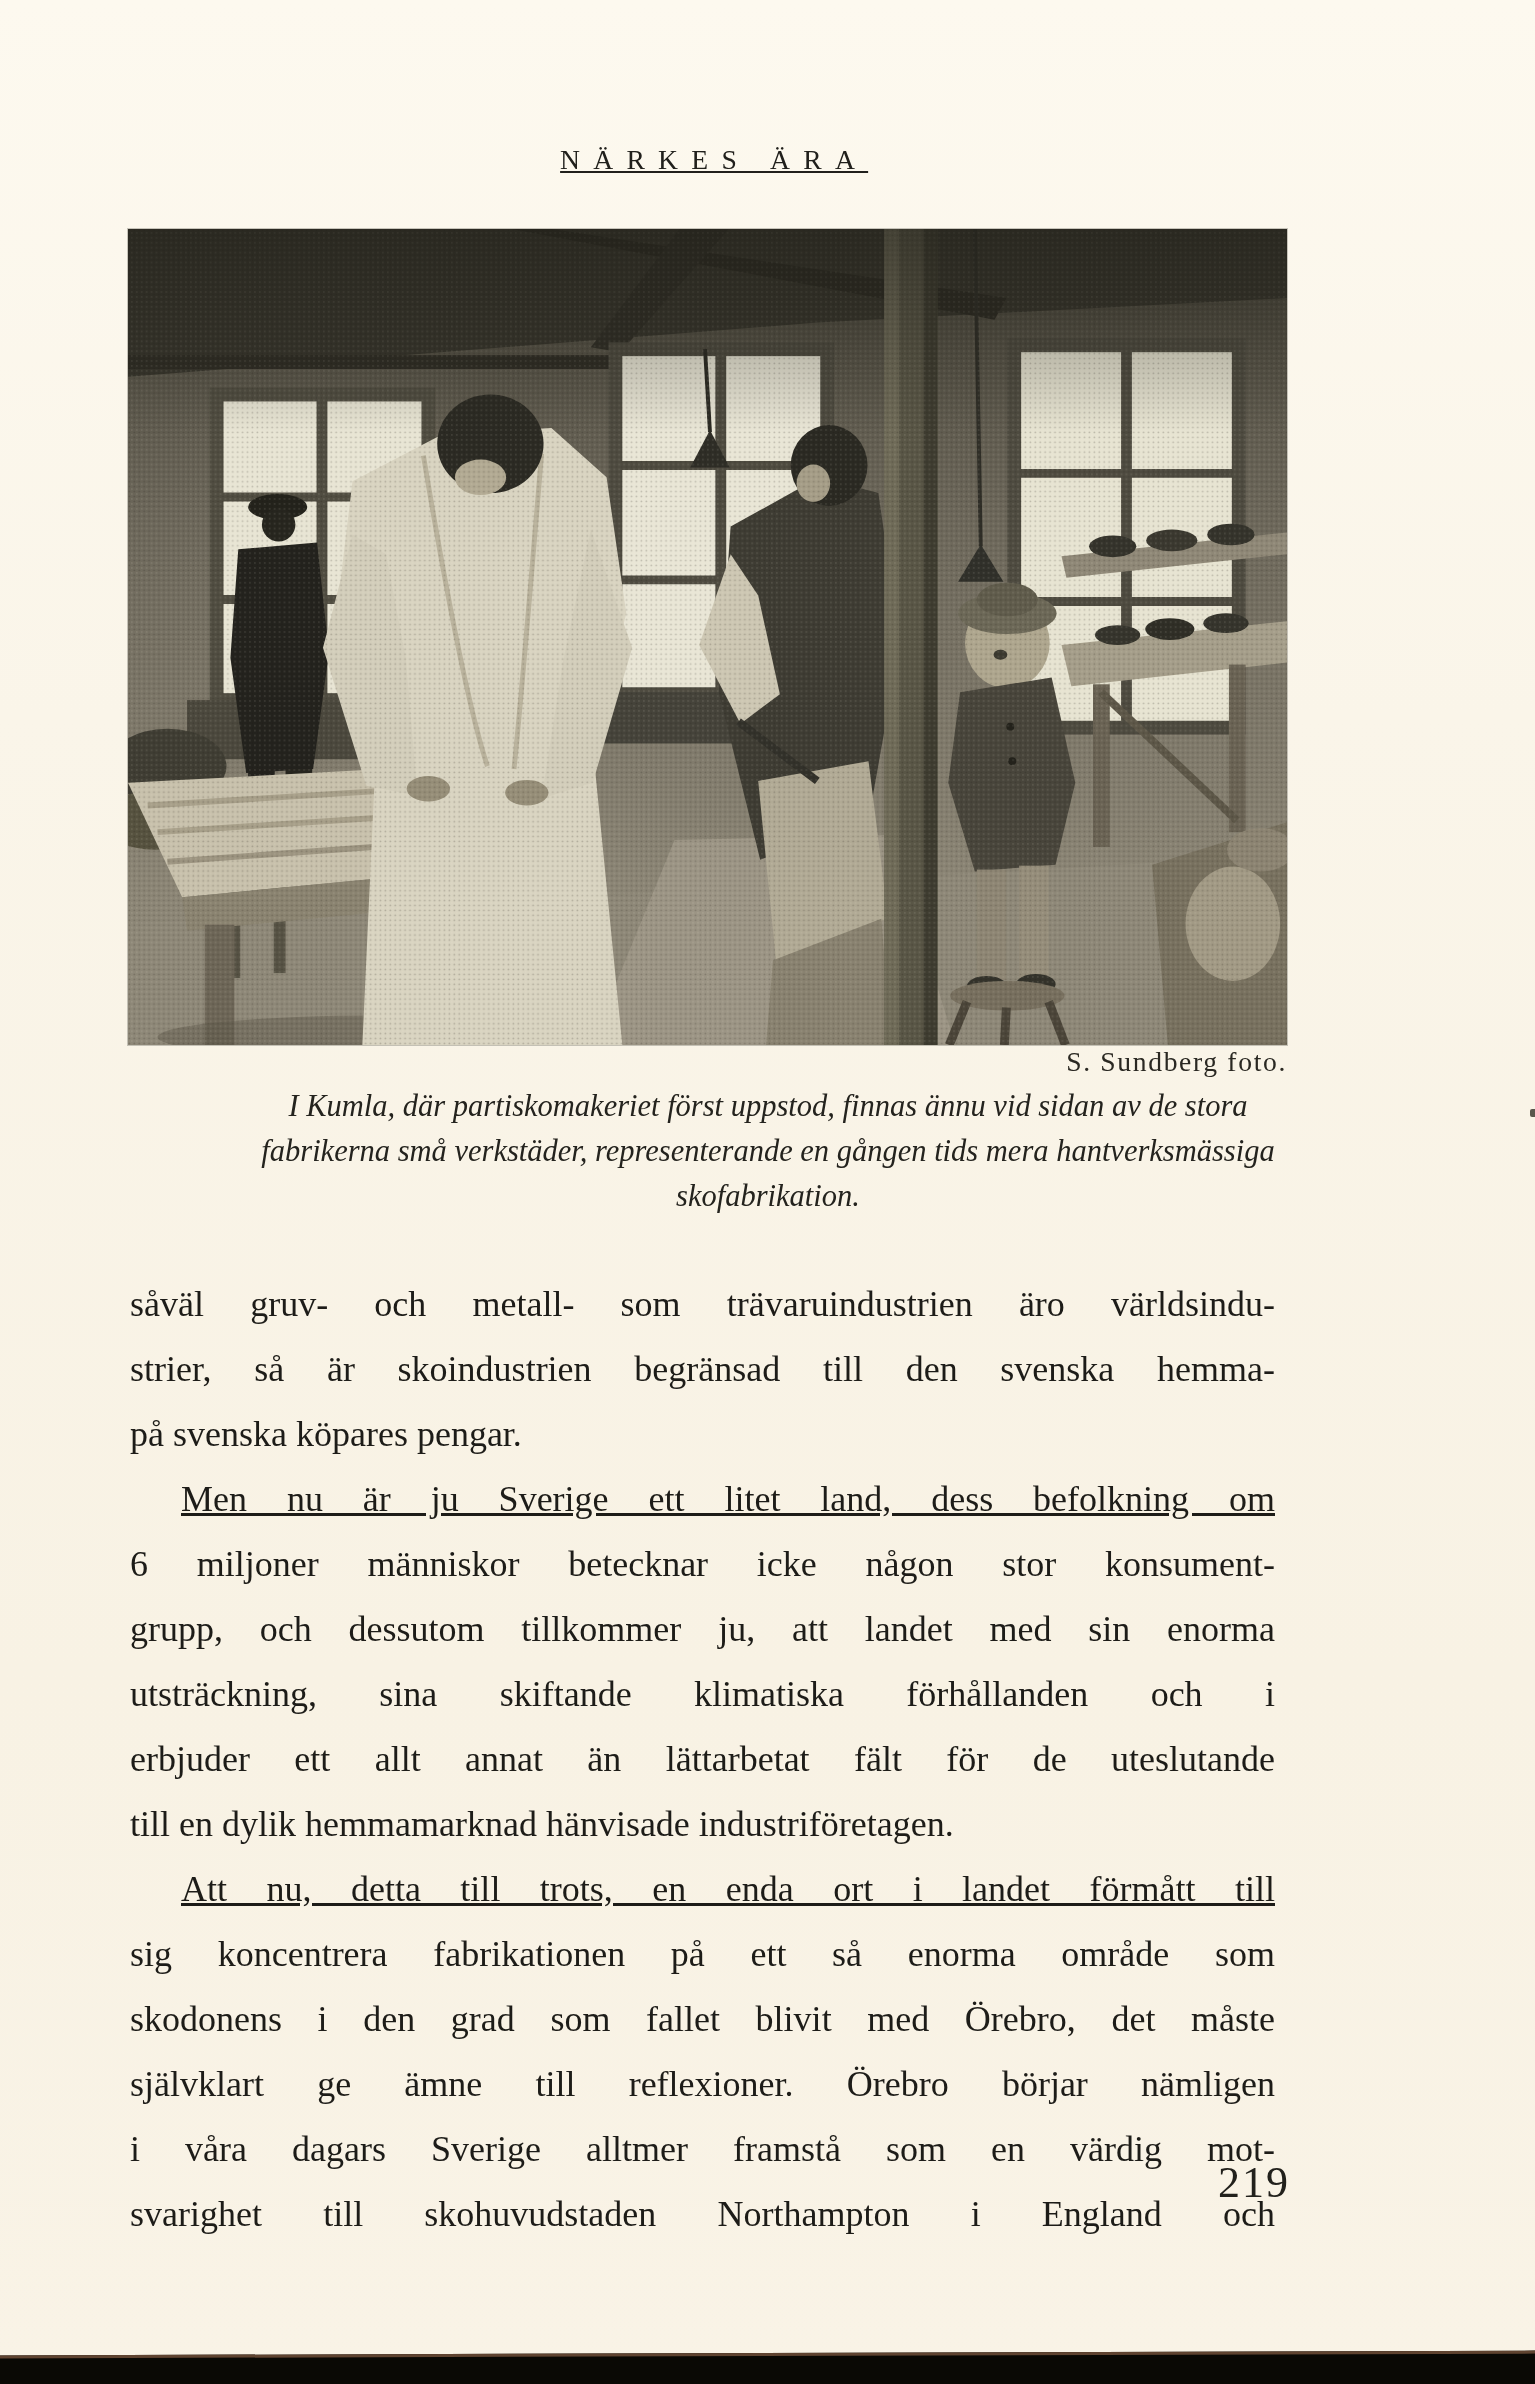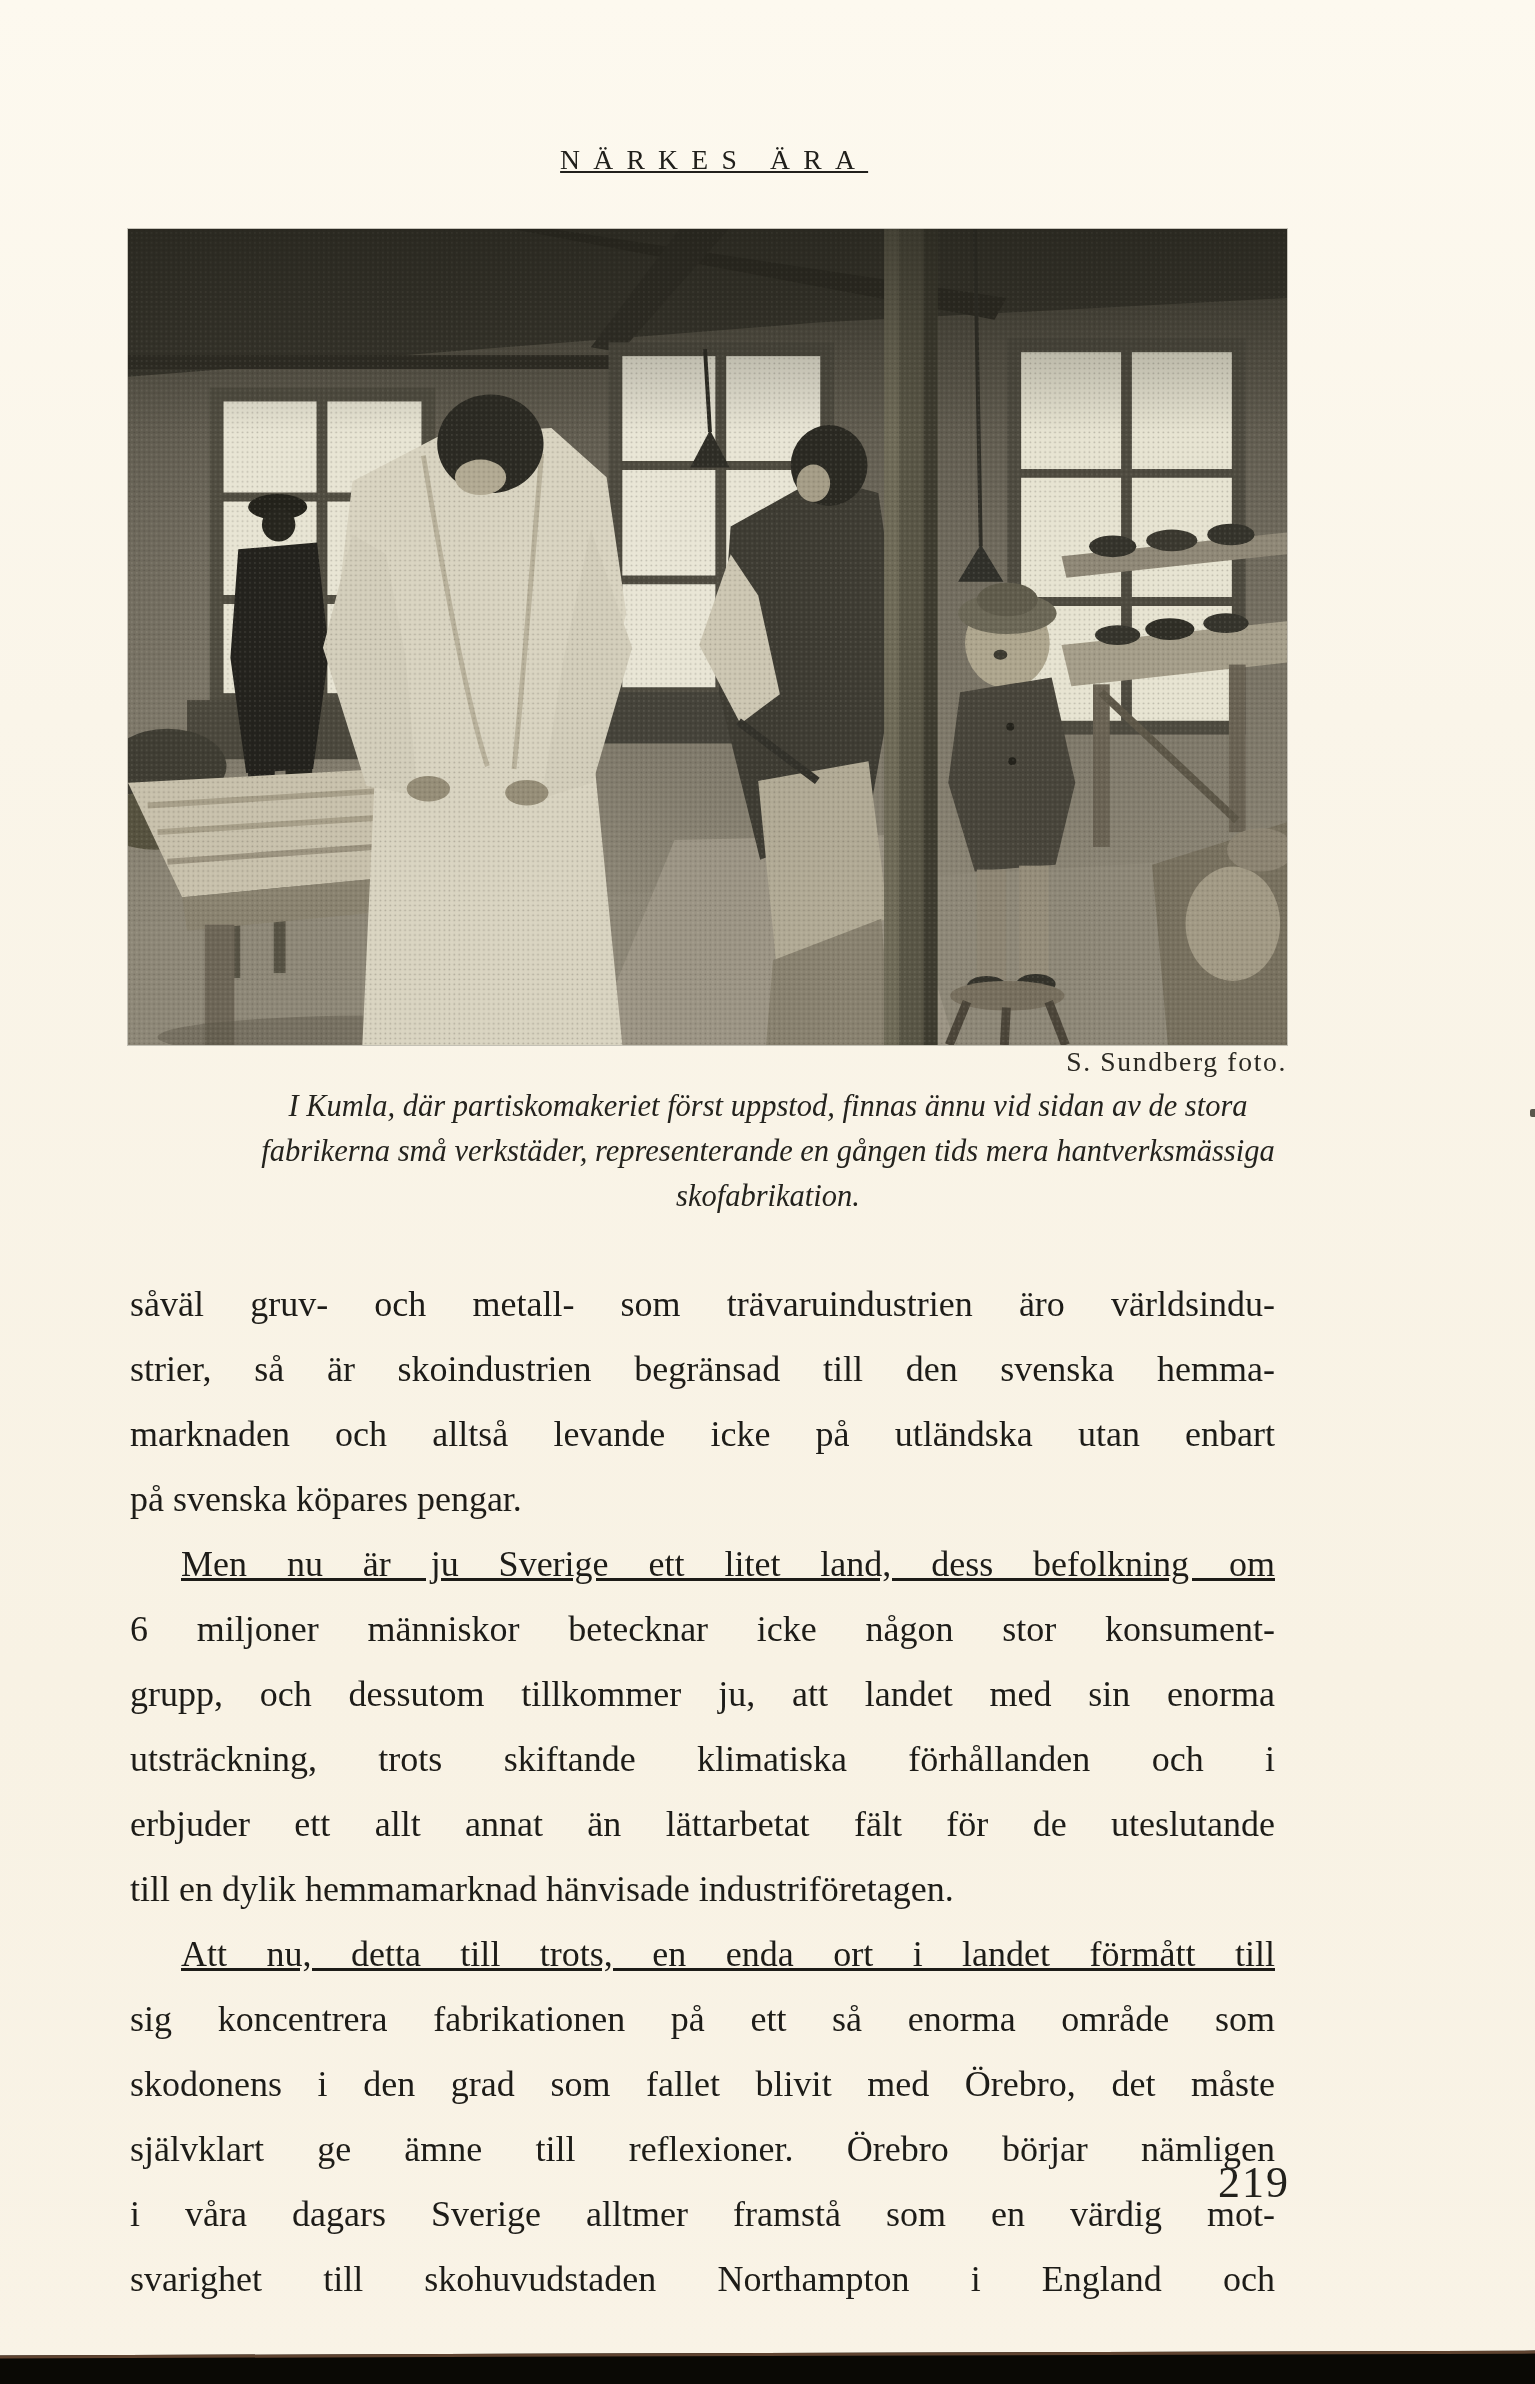--- a/index.html
+++ b/index.html
@@ -245,26 +245,25 @@
 
   <div class="cap-line">I Kumla, där partiskomakeriet först uppstod, finnas ännu vid sidan av de stora</div>
       <div class="cap-line">fabrikerna små verkstäder, representerande en gången tids mera hantverksmässiga</div>
       <div class="cap-line">skofabrikation.</div>
     </div>
 
   <div class="body-text">
 
   <div class="body-line">såväl gruv- och metall- som trävaruindustrien äro världsindu-</div>
       <div class="body-line">strier, så är skoindustrien begränsad till den svenska hemma-</div>
-      <div class="body-line">marknaden och alltså levande icke på utländska utan enbart</div>
       <div class="body-line end">på svenska köpares pengar.</div>
       <div class="body-line indent">Men nu är ju Sverige ett litet land, dess befolkning om</div>
       <div class="body-line">6 miljoner människor betecknar icke någon stor konsument-</div>
       <div class="body-line">grupp, och dessutom tillkommer ju, att landet med sin enorma</div>
-      <div class="body-line">utsträckning, trots skiftande klimatiska förhållanden och i</div>
+      <div class="body-line">utsträckning, sina skiftande klimatiska förhållanden och i</div>
       <div class="body-line">erbjuder ett allt annat än lättarbetat fält för de uteslutande</div>
       <div class="body-line end">till en dylik hemmamarknad hänvisade industriföretagen.</div>
       <div class="body-line indent">Att nu, detta till trots, en enda ort i landet förmått till</div>
       <div class="body-line">sig koncentrera fabrikationen på ett så enorma område som</div>
       <div class="body-line">skodonens i den grad som fallet blivit med Örebro, det måste</div>
       <div class="body-line">självklart ge ämne till reflexioner.  Örebro börjar nämligen</div>
       <div class="body-line">i våra dagars Sverige alltmer framstå som en värdig mot-</div>
       <div class="body-line">svarighet till skohuvudstaden Northampton i England och</div>
     </div>
 

